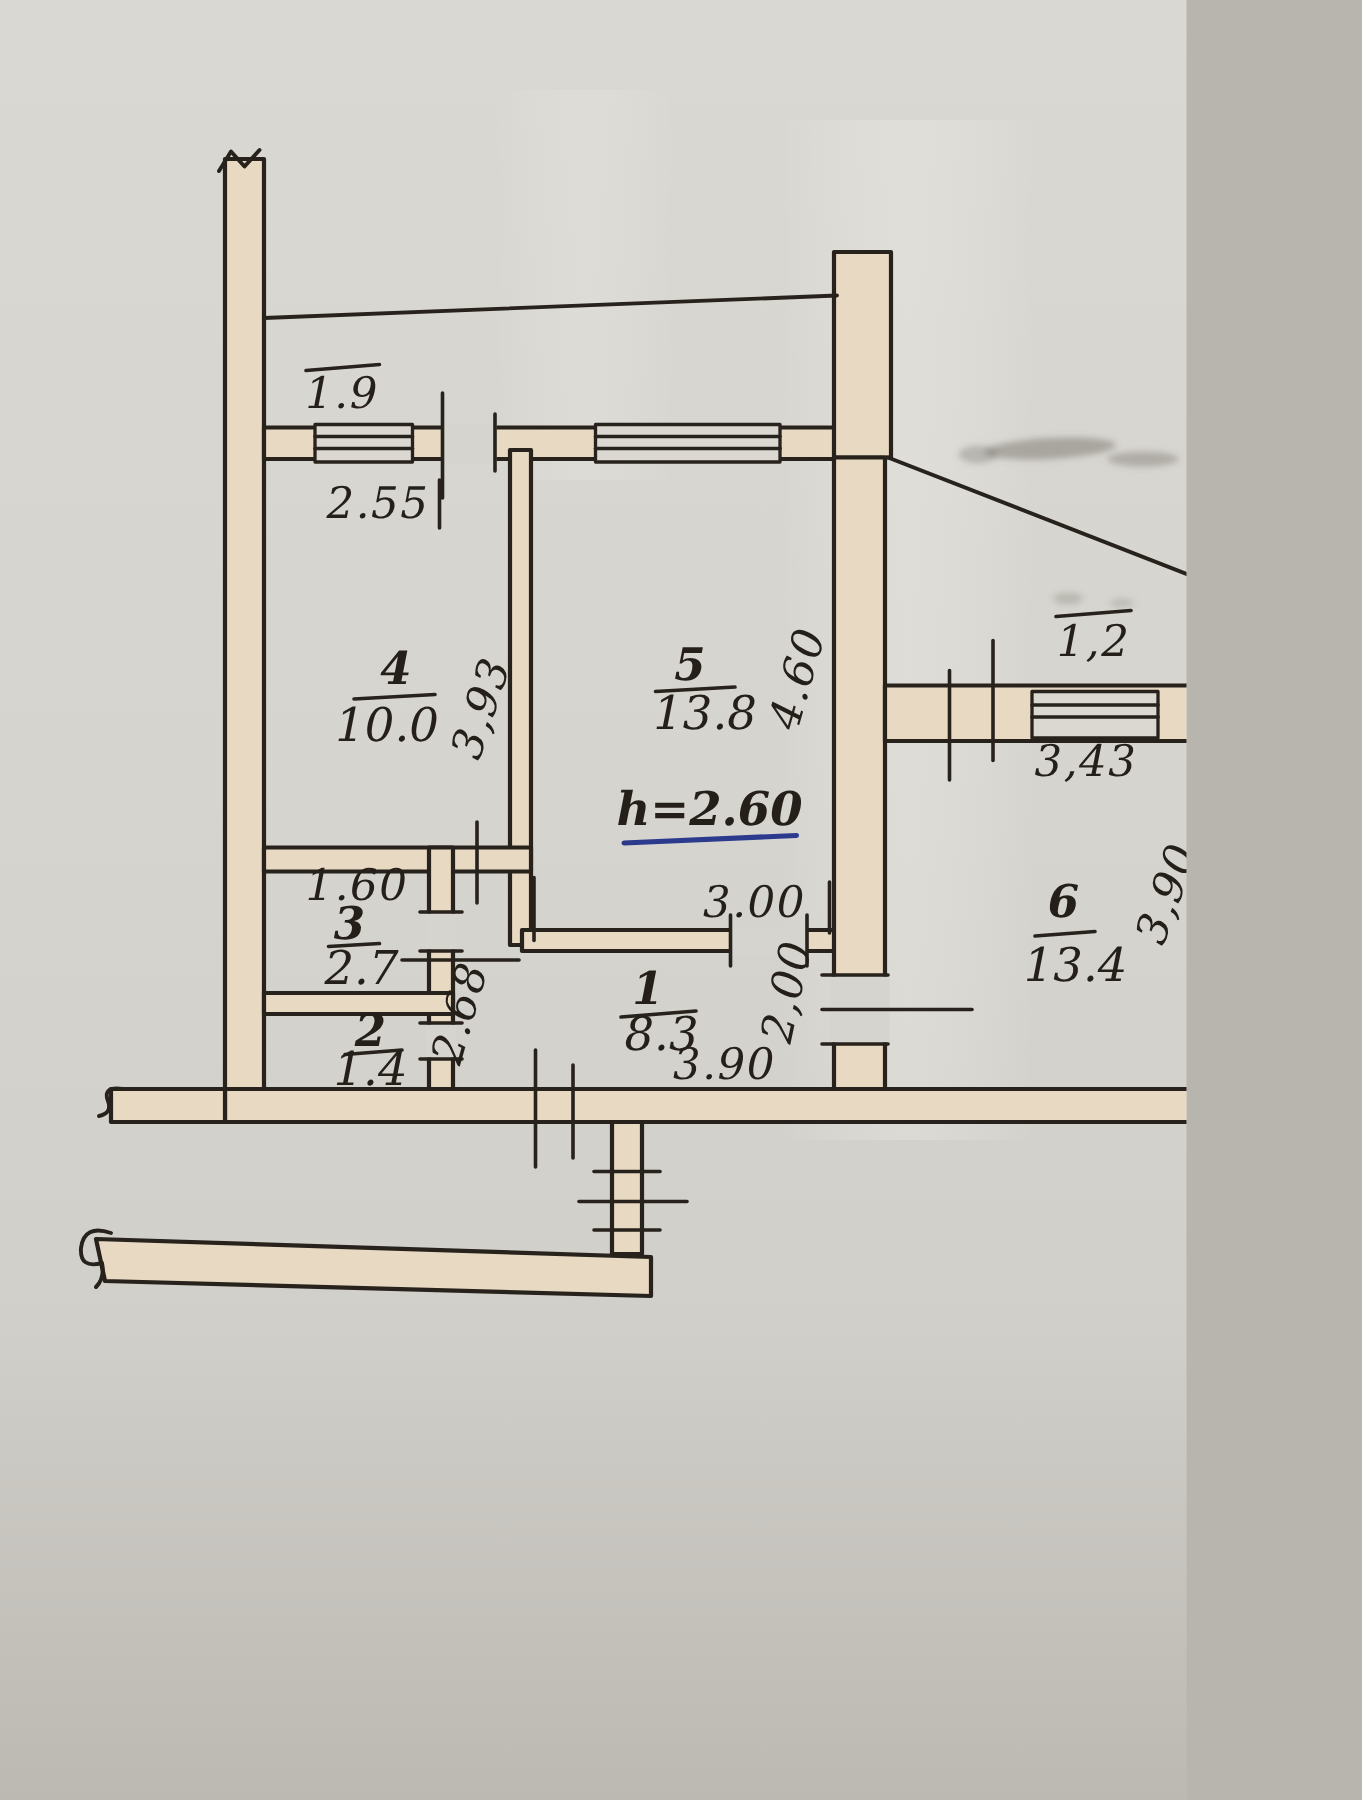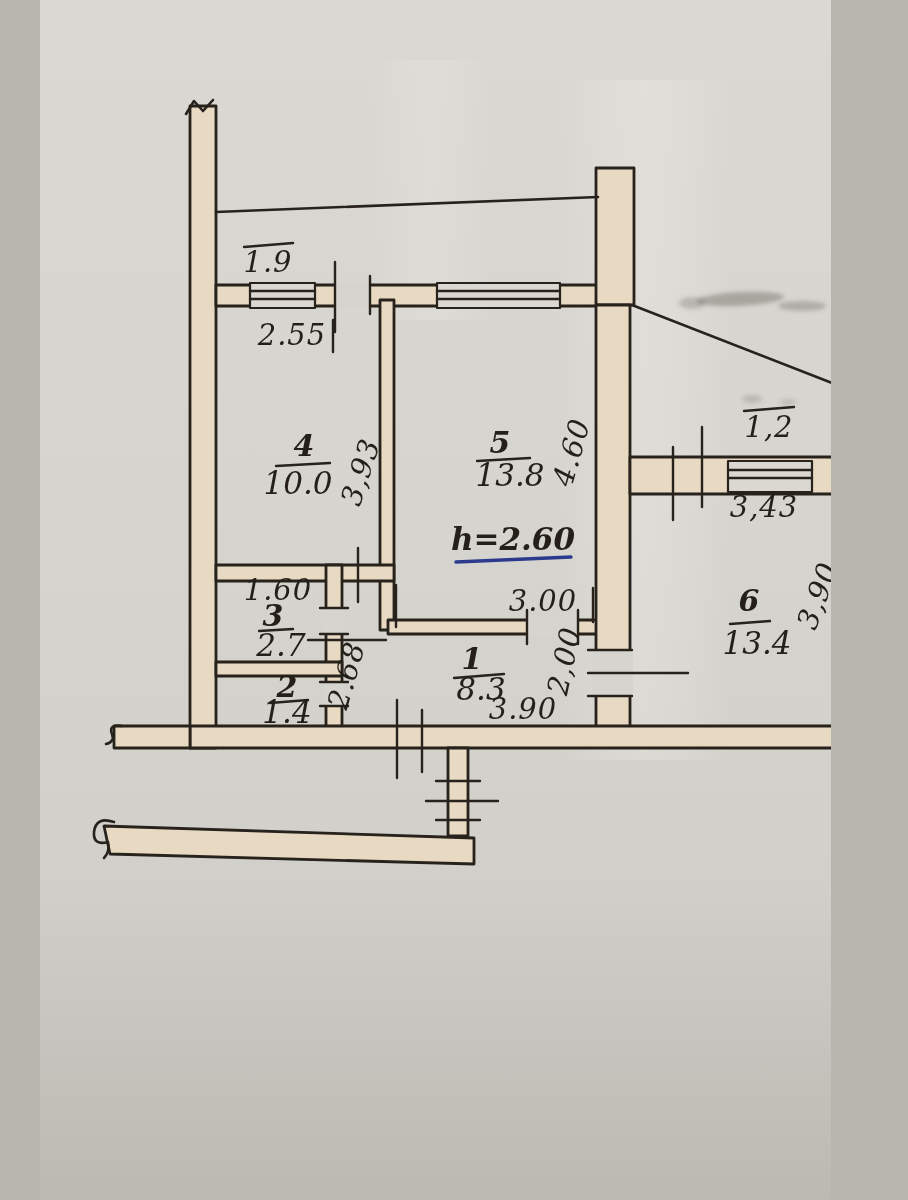--- a/index.html
+++ b/index.html
@@ -1,17 +1,17 @@
 <!DOCTYPE html>
 <html><head>
 <meta charset="utf-8">
 <style>
   html,body{margin:0;padding:0;background:#b8b5af;}
   .stage{position:relative;width:791px;height:1200px;overflow:hidden;
-         font-family:"DejaVu Serif","Liberation Serif",serif;padding-left:40px;}
+         font-family:"DejaVu Serif","Liberation Serif",serif;}
   svg{display:block;width:908px;height:1200px;}
   svg *{stroke-linecap:round;stroke-linejoin:round;}
   .wall{fill:#e8d9c3;stroke:#27221b;stroke-width:2.8;}
   .thin{fill:none;stroke:#27221b;stroke-width:2.6;}
   .tick{fill:none;stroke:#27221b;stroke-width:2.4;}
   .gap{fill:#d6d4cf;stroke:none;}
   .win{fill:#dbd8d2;stroke:#27221b;stroke-width:2.2;}
   .squig{fill:none;stroke:#27221b;stroke-width:2.6;}
   text{font-family:"DejaVu Serif","Liberation Serif",serif;
        font-style:italic;fill:#241f18;}

